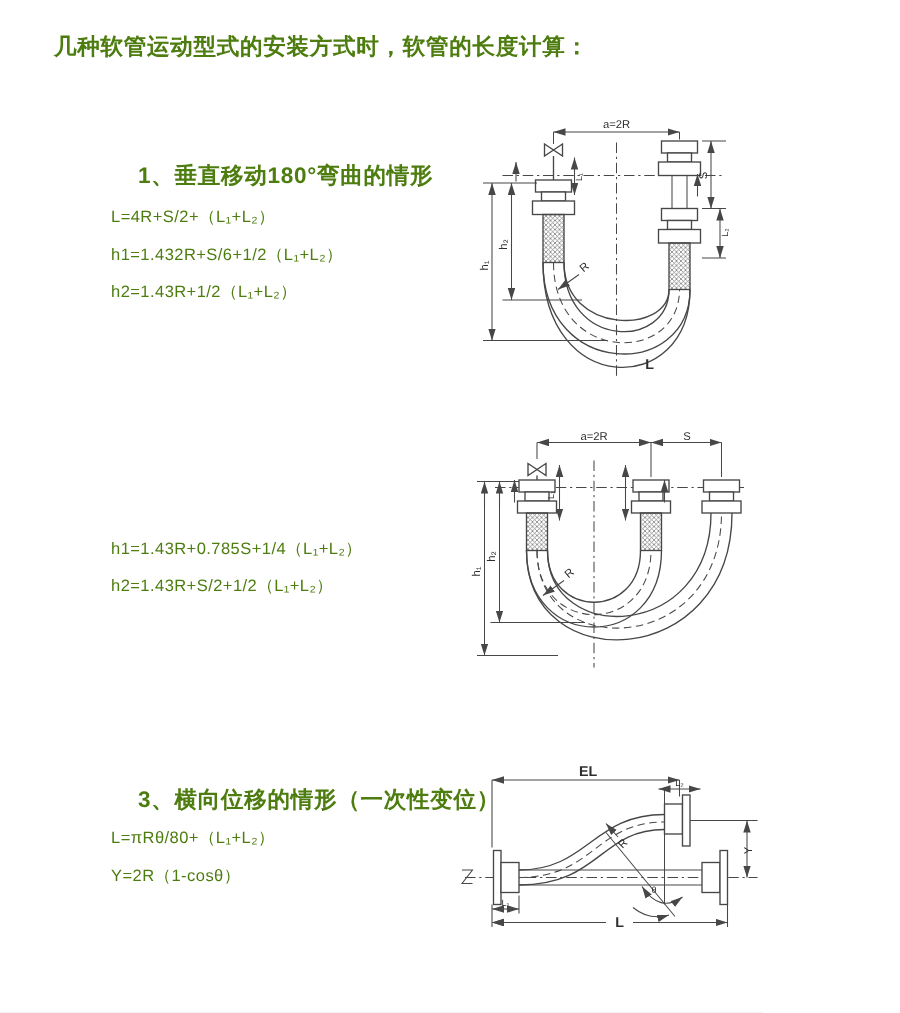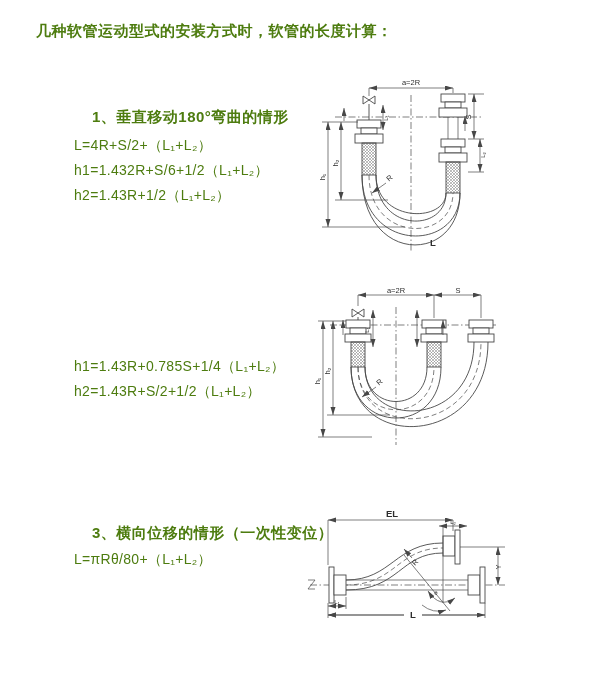--- a/index.html
+++ b/index.html
@@ -3,21 +3,21 @@
 <meta charset="utf-8">
 <style>
   html,body{margin:0;padding:0;background:#e8e8e8;}
   .page{
     position:relative;width:600px;height:675px;background:#ffffff;
     font-family:"Liberation Sans","DejaVu Sans",sans-serif;color:#4d7c0f;
     overflow:hidden;margin:0 auto;
   }
   .title{position:absolute;left:36px;top:22px;font-size:15px;font-weight:700;letter-spacing:.5px;}
   .sec-head{position:absolute;left:60px;font-size:15px;font-weight:700;letter-spacing:.5px;margin-left:32px;}
-  .formula{position:absolute;left:74px;font-size:14px;font-weight:400;letter-spacing:.3px;}
+  .formula{position:absolute;left:74px;font-size:11px;font-weight:400;letter-spacing:.3px;}
   svg.diag{position:absolute;}
   svg.diag path,svg.diag line,svg.diag rect,svg.diag polygon{
     stroke:#474747;stroke-width:.9;fill:none;
   }
   svg.diag rect.fit{fill:#ffffff;}
   svg.diag rect.hose{fill:url(#hatch);}
   svg.diag .dd{stroke-dasharray:7 2.5 1.5 2.5;stroke-width:.7;}
   svg.diag .ds{stroke-dasharray:5 3;stroke-width:.7;}
   svg.diag .thin{stroke-width:.7;}
   svg.diag text{stroke:none;fill:#2e2e2e;font-size:7.5px;font-family:"Liberation Sans","DejaVu Sans",sans-serif;}
@@ -34,20 +34,21 @@
   <div class="sec-head" style="top:108px">1、垂直移动180°弯曲的情形</div>
   <div class="formula" style="top:137px">L=4R+S/2+（L₁+L₂）</div>
   <div class="formula" style="top:162px">h1=1.432R+S/6+1/2（L₁+L₂）</div>
   <div class="formula" style="top:187px">h2=1.43R+1/2（L₁+L₂）</div>
 
   <div class="formula" style="top:358px">h1=1.43R+0.785S+1/4（L₁+L₂）</div>
   <div class="formula" style="top:383px">h2=1.43R+S/2+1/2（L₁+L₂）</div>
 
   <div class="sec-head" style="top:524px">3、横向位移的情形（一次性变位）</div>
   <div class="formula" style="top:551px">L=πRθ/80+（L₁+L₂）</div>
+  <div class="formula" style="top:576px">Y=2R（1-cosθ）</div>
 
   <svg width="0" height="0" style="position:absolute">
     <defs>
       <pattern id="hatch" width="3" height="3" patternUnits="userSpaceOnUse">
         <path d="M0 3 L3 0 M0 0 L3 3" stroke="#7a7a7a" stroke-width="0.5" fill="none"></path>
       </pattern>
       <marker id="ar" markerWidth="9" markerHeight="6" refX="8" refY="2.5" orient="auto-start-reverse" markerUnits="userSpaceOnUse">
         <path d="M0 0 L8 2.5 L0 5 Z" fill="#474747" stroke="none"></path>
       </marker>
     </defs>

